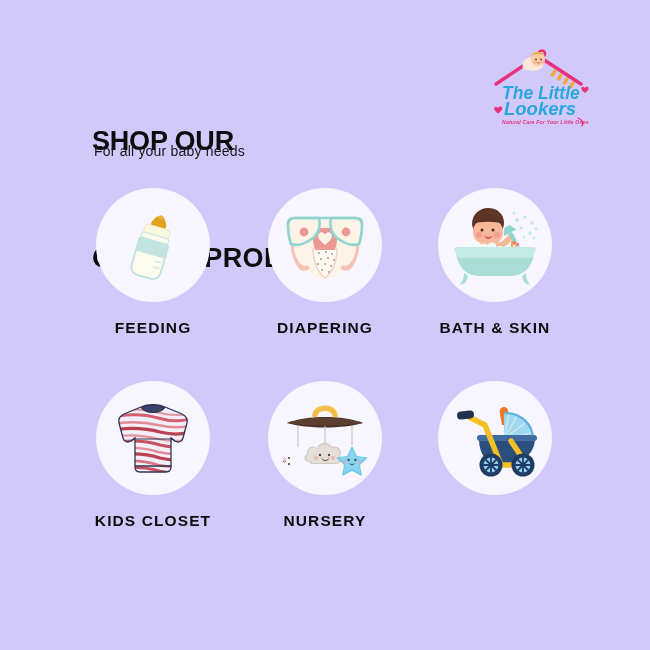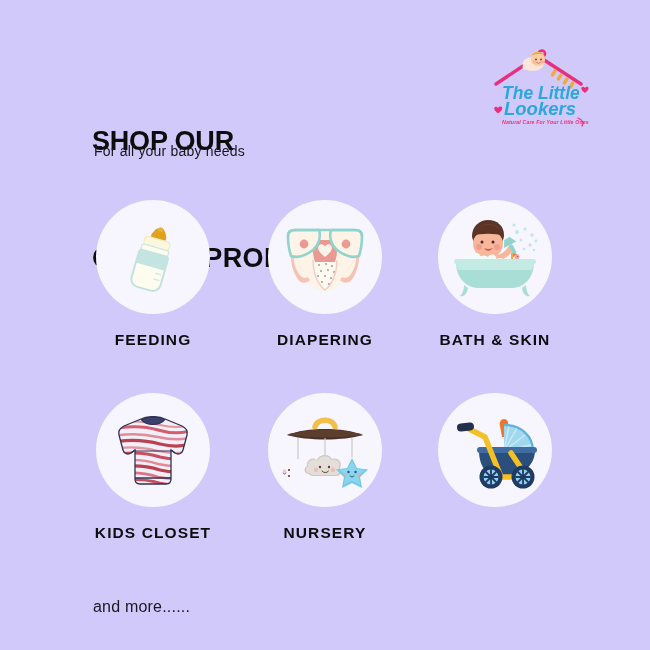--- a/index.html
+++ b/index.html
@@ -61,21 +61,21 @@
     left: 486px;
     top: 38px;
     width: 110px;
     height: 90px;
   }
 
   
   .grid {
     position: absolute;
     left: 0;
-    top: 200px;
+    top: 188px;
     width: 635px;
   }
   .row {
     position: relative;
     height: 193px;
   }
   .cell {
     position: absolute;
     width: 150px;
     text-align: center;
@@ -433,15 +433,14 @@
                   <line x1="79" y1="65" x2="69" y2="75"></line>
               </g>
               <circle cx="74" cy="70" r="2.2" fill="#1f3a63"></circle>
             </g>
           </svg>
         </div>
       </div>
     </div>
   </div>
 
-  <div class="and-more">and more......</div>
 
 </div>
 
 </body></html>

